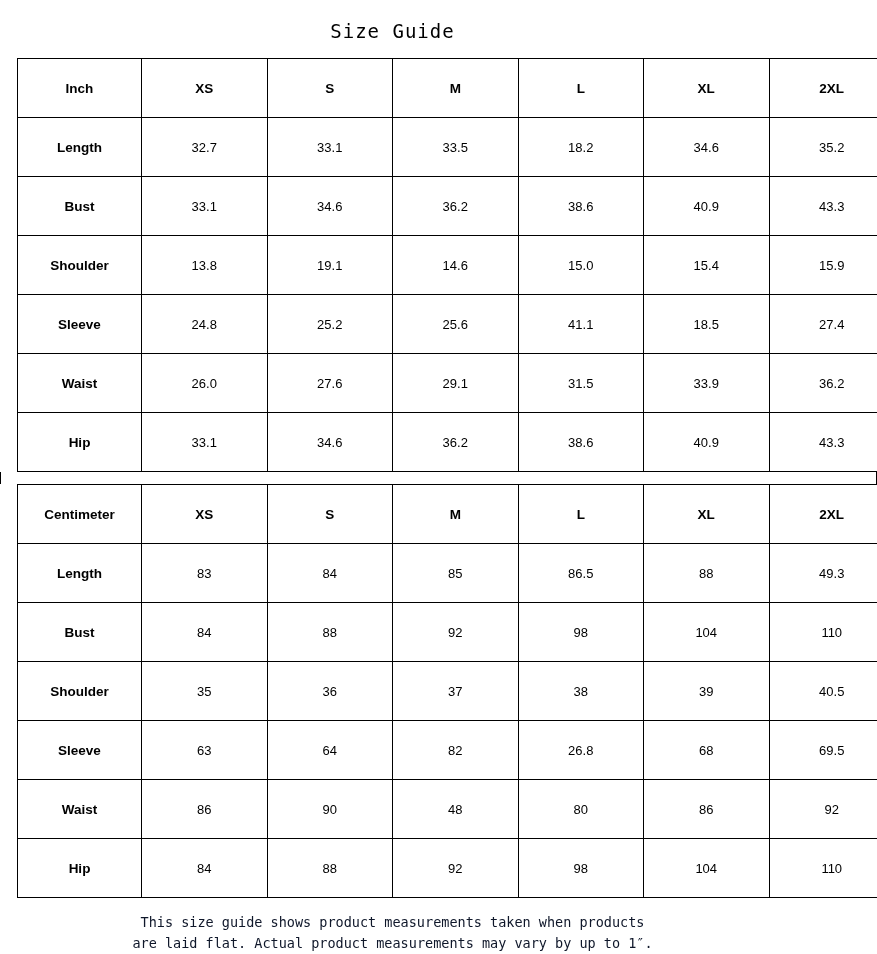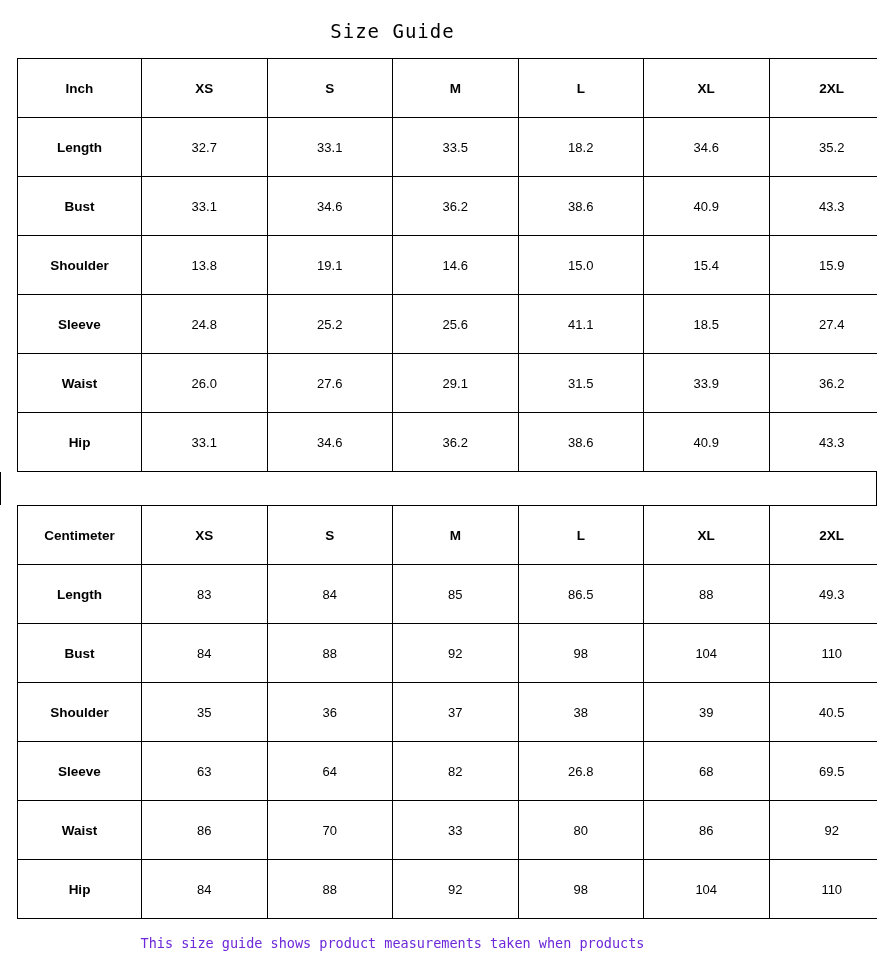--- a/index.html
+++ b/index.html
@@ -57,21 +57,21 @@
     border-right: 1px solid #000;
     box-sizing: border-box;
     width: 877px;
   }
   .footnote {
     font-family: "DejaVu Sans Mono", monospace;
     font-size: 13.5px;
     line-height: 21px;
     text-align: center;
     padding-top: 14px;
-    color: #6d28d9;
+    color: #0f172a;
   }
   .footnote div { white-space: pre; }
 </style>
 </head>
 <body>
 
 <div class="page">
 
   <div class="guide-title">Size Guide</div>
 
@@ -206,35 +206,36 @@
         <td>63</td>
         <td>64</td>
         <td>82</td>
         <td>26.8</td>
         <td>68</td>
         <td>69.5</td>
       </tr>
       <tr>
         <td class="rowhead">Waist</td>
         <td>86</td>
-        <td>70</td>
-        <td>33</td>
+        <td>90</td>
+        <td>48</td>
         <td>80</td>
         <td>86</td>
         <td>92</td>
       </tr>
       <tr>
         <td class="rowhead">Hip</td>
         <td>84</td>
         <td>88</td>
         <td>92</td>
         <td>98</td>
         <td>104</td>
         <td>110</td>
       </tr>
     </tbody>
   </table>
 
   <div class="footnote">
     <div>This size guide shows product measurements taken when products</div>
+    <div>are laid flat. Actual product measurements may vary by up to 1″.</div>
   </div>
 
 </div>
 
 </body></html>

